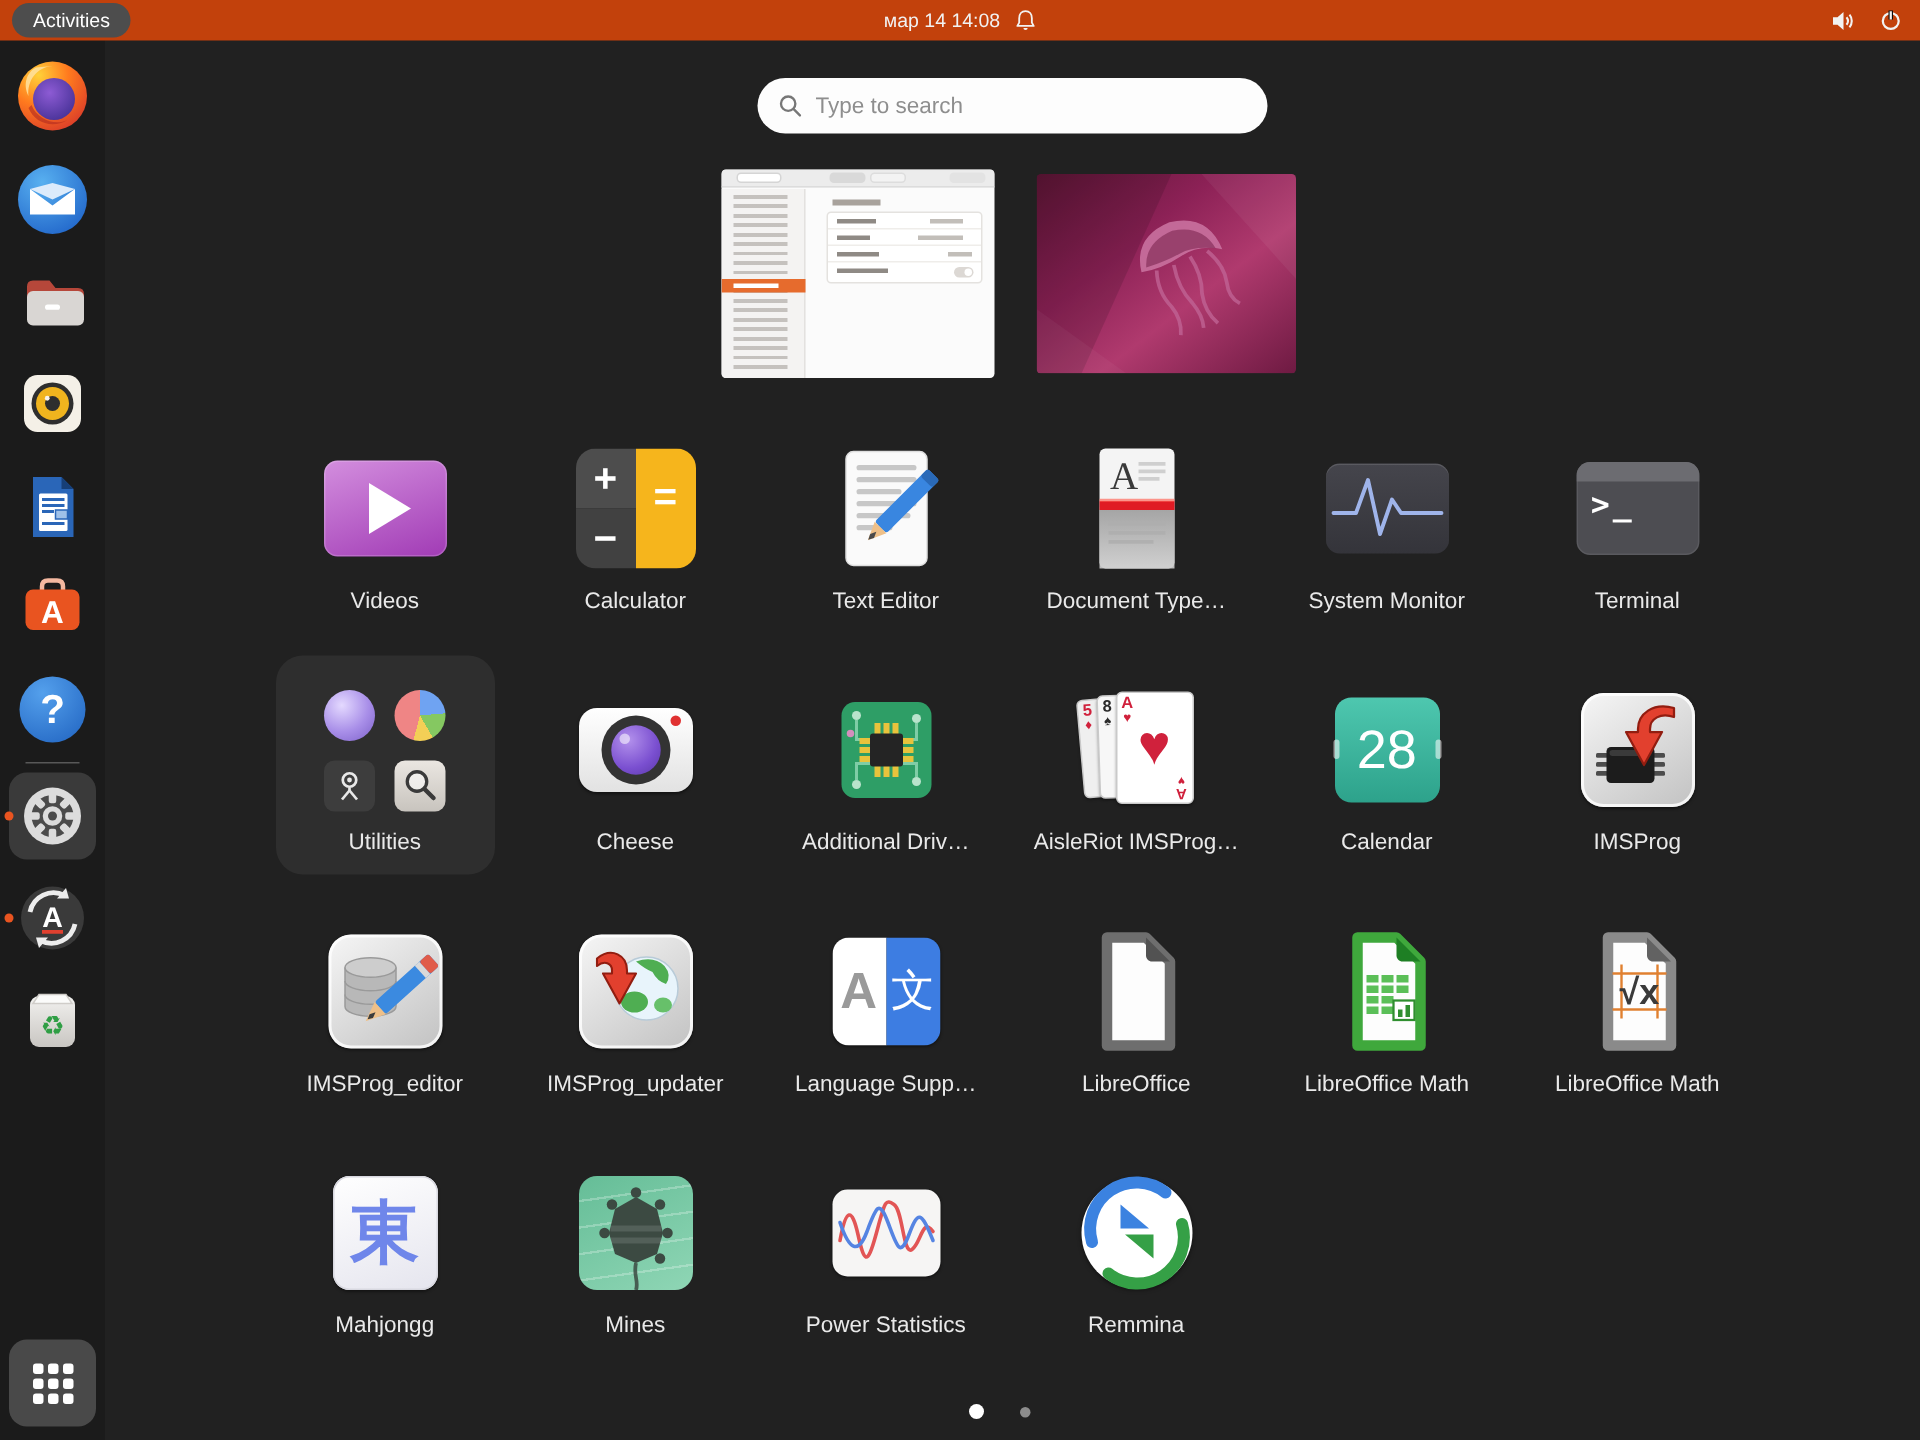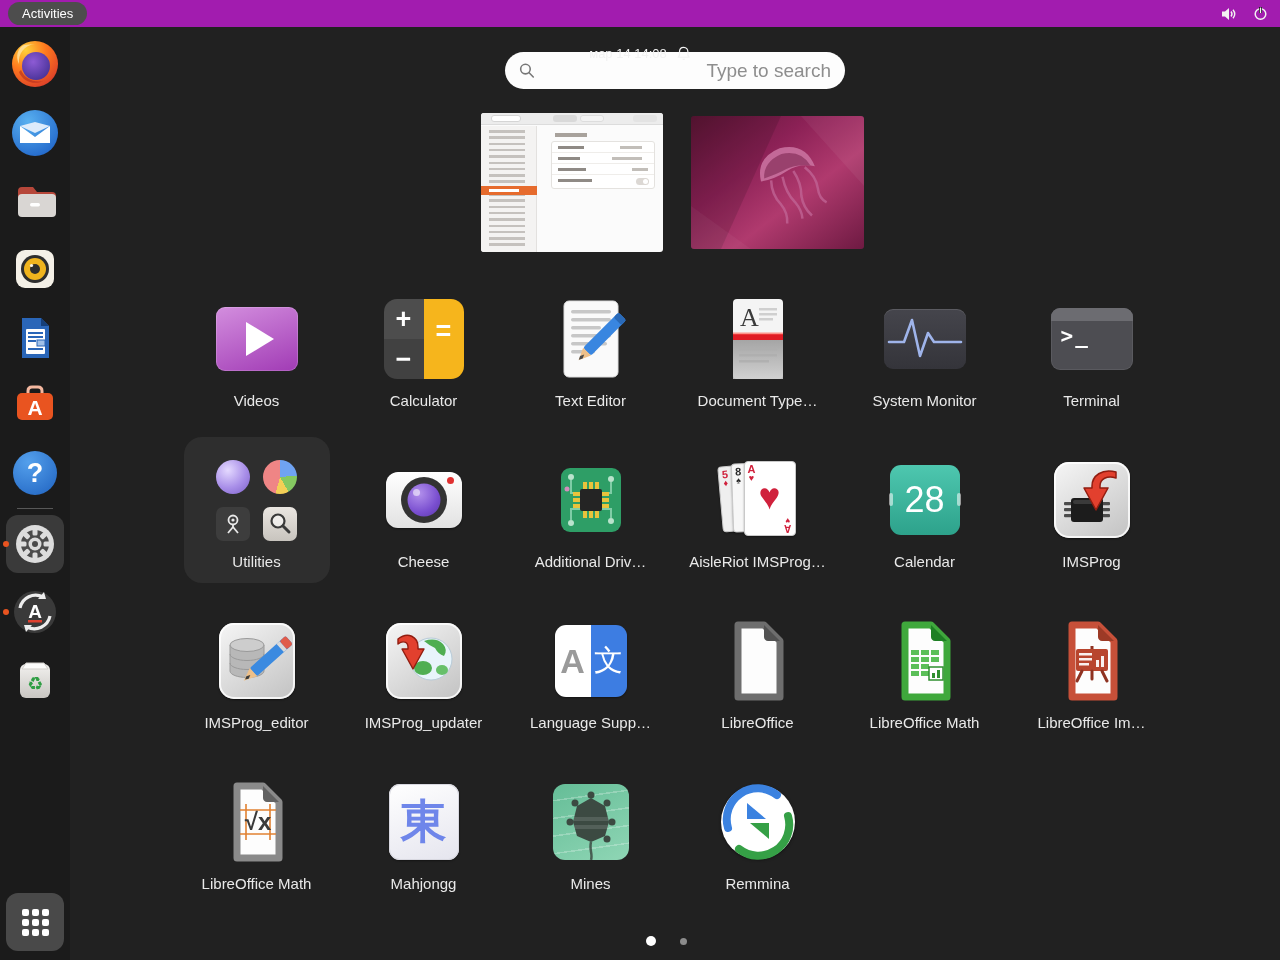--- a/index.html
+++ b/index.html
@@ -1,45 +1,45 @@
 <!DOCTYPE html>
 <html><head>
 <meta charset="utf-8">
 <style>
   * { margin:0; padding:0; box-sizing:border-box; }
   html,body { width:1280px; height:960px; }
   body { position:relative; overflow:hidden; background:#212121;
          font-family:"Liberation Sans", sans-serif; color:#eee; }
 
   
-  .topbar { position:absolute; left:0; top:0; width:1280px; height:27px; background:#a21caf; z-index:30; }
+  .topbar { position:absolute; left:0; top:0; width:1280px; height:27px; background:#c2410c; z-index:30; }
   .activities-pill { position:absolute; left:8px; top:2px; height:23px; line-height:23px;
         padding:0 14px; border-radius:12px; background:#4d4d4d; color:#fff; font-size:13px; }
   .clock-group { position:absolute; left:50%; top:0; transform:translateX(-50%); height:27px;
-        display:flex; align-items:center; gap:9px;margin-top:40px; }
+        display:flex; align-items:center; gap:9px; }
   .clock-text { font-size:13px; color:#f2f2f2; }
   .status-group { position:absolute; right:12px; top:0; height:27px; display:flex; align-items:center; gap:16px; }
 
   
   .dock { position:absolute; left:0; top:27px; width:70px; height:933px; background:#1b1b1b; z-index:20; }
   .dock-item { position:absolute; left:11px; width:48px; height:48px; }
   .dock-sep { position:absolute; left:17px; top:481px; width:36px; height:1px; background:#585858; }
   .dock-box { position:absolute; left:6px; width:58px; height:58px; border-radius:12px; }
   .box-active { background:#3a3a3a; }
   .box-apps { background:#494949; }
   .run-dot { position:absolute; left:3px; width:6px; height:6px; border-radius:50%; background:#e95420; }
   .apps-grid-dots { position:absolute; left:14px; top:14px; width:30px; height:30px;
         display:grid; grid-template-columns:repeat(3,1fr); grid-template-rows:repeat(3,1fr); }
   .apps-grid-dots span { width:7px; height:7px; border-radius:2px; background:#fff; align-self:center; justify-self:center; }
 
   
   .search-bar { position:absolute; left:505px; top:52px; width:340px; height:37px; border-radius:19px;
         background:#fdfdfd; display:flex; align-items:center; padding:0 14px; z-index:10; }
-  .search-bar input { border:none; outline:none; background:transparent; font-size:19px; color:#333;
-        font-family:"Liberation Sans",sans-serif; width:100%; margin-left:9px;text-align:right; }
+  .search-bar input { border:none; outline:none; background:transparent; font-size:15px; color:#333;
+        font-family:"Liberation Sans",sans-serif; width:100%; margin-left:9px; }
   .search-bar input::placeholder { color:#8e8e8e; }
 
   
   .pv-set { position:absolute; left:481px; top:113px; width:182px; height:139px; background:#fbfbfb;
         border-radius:3px; overflow:hidden; z-index:5; }
   .pv-titlebar { position:absolute; left:0; top:0; right:0; height:12px; background:#ececec; border-bottom:1px solid #dcdcdc; }
   .pv-tb-pill { position:absolute; background:#fff; border:1px solid #d5d5d5; border-radius:3px; height:7px; top:2px; }
   .pv-tb-tab { position:absolute; border-radius:3px; height:7px; top:2px; }
   .pv-side { position:absolute; left:0; top:13px; bottom:0; width:56px; background:#f4f3f2; border-right:1px solid #e3e1df; }
   .pv-side-rows { position:absolute; left:8px; top:4px; width:36px; bottom:4px;
@@ -699,43 +699,20 @@
         </g>
         <rect x="45" y="47" width="14" height="13" fill="#ffffff" stroke="#2f8f2f" stroke-width="1.5"></rect>
         <rect x="48" y="53" width="3" height="5" fill="#2f8f2f"></rect>
         <rect x="53" y="50" width="3" height="8" fill="#2f8f2f"></rect>
       </svg>
     </div>
     <div class="applabel">LibreOffice Math</div>
   </div>
 
 
-  <div class="cell">
-    <div class="iconbox">
-      <svg width="82" height="82" viewBox="0 0 82 82">
-        <path d="M21 5 H47 L63 21 V77 H21 Z" fill="#fdfdfd" stroke="#c75039" stroke-width="7" stroke-linejoin="round"></path>
-        <path d="M47 5 L63 21 H51 C48.8 21 47 19.2 47 17 Z" fill="#9c3a26"></path>
-        <line x1="41" y1="26" x2="41" y2="30" stroke="#8f3322" stroke-width="3"></line>
-        <rect x="25" y="29" width="32" height="22" rx="2" fill="#b8452e"></rect>
-        <g fill="#ffffff" opacity=".92">
-          <rect x="28" y="33" width="13" height="2.5"></rect>
-            <rect x="28" y="38" width="13" height="2.5"></rect>
-          <rect x="28" y="43" width="10" height="2.5"></rect>
-          <rect x="45" y="40" width="3" height="7"></rect>
-            <rect x="50" y="36" width="3" height="11"></rect>
-        </g>
-        <g stroke="#8f3322" stroke-width="3" stroke-linecap="round">
-          <line x1="31" y1="51" x2="26" y2="61"></line>
-            <line x1="51" y1="51" x2="56" y2="61"></line>
-            <line x1="41" y1="51" x2="41" y2="59"></line>
-        </g>
-      </svg>
-    </div>
-    <div class="applabel">LibreOffice Im…</div>
-  </div>
 
   <div class="cell">
     <div class="iconbox">
       <svg width="82" height="82" viewBox="0 0 82 82">
         <path d="M21 5 H47 L63 21 V77 H21 Z" fill="#fdfdfd" stroke="#8a8a8a" stroke-width="7" stroke-linejoin="round"></path>
         <path d="M47 5 L63 21 H51 C48.8 21 47 19.2 47 17 Z" fill="#626262"></path>
         <g stroke="#e08030" stroke-width="1.6">
           <line x1="24" y1="29" x2="60" y2="29"></line>
             <line x1="24" y1="53" x2="60" y2="53"></line>
           <line x1="30" y1="23" x2="30" y2="59"></line>
@@ -772,20 +749,31 @@
           </g>
           <path d="M38 58 C36 66 40 70 38 76" stroke="#3c4a42" stroke-width="2.5" fill="none" opacity=".85"></path>
           <rect x="21" y="33" width="34" height="4" fill="#ffffff" opacity=".12"></rect>
           <rect x="21" y="41" width="34" height="4" fill="#ffffff" opacity=".12"></rect>
         </svg>
       </div>
     </div>
     <div class="applabel">Mines</div>
   </div>
 
+  <div class="cell">
+    <div class="iconbox">
+      <div class="ic-power">
+        <svg width="72" height="58" viewBox="0 0 72 58">
+          <path d="M5 34 C9 12 13 12 17 30 S23 52 29 30 S35 6 41 10 S47 44 53 40 S60 18 67 28" stroke="#e25555" stroke-width="2.4" fill="none" stroke-linecap="round"></path>
+          <path d="M5 22 C11 40 17 44 23 28 S31 6 37 22 S45 46 51 30 S59 14 67 34" stroke="#5584e2" stroke-width="2.4" fill="none" stroke-linecap="round"></path>
+        </svg>
+      </div>
+    </div>
+    <div class="applabel">Power Statistics</div>
+  </div>
 
   <div class="cell">
     <div class="iconbox">
       <div class="ic-remm">
         <div class="remm-bg"></div>
         <svg width="78" height="78" viewBox="0 0 78 78" style="position:relative">
           <path d="M9 45 A31 31 0 0 1 58 12" stroke="#3b82e0" stroke-width="8" fill="none" stroke-linecap="round"></path>
           <path d="M69 33 A31 31 0 0 1 20 66" stroke="#35a046" stroke-width="8" fill="none" stroke-linecap="round"></path>
           <path d="M28 20 L47 36 L28 36 Z" fill="#3b82e0"></path>
           <path d="M50 56 L31 40 L50 40 Z" fill="#35a046"></path>

